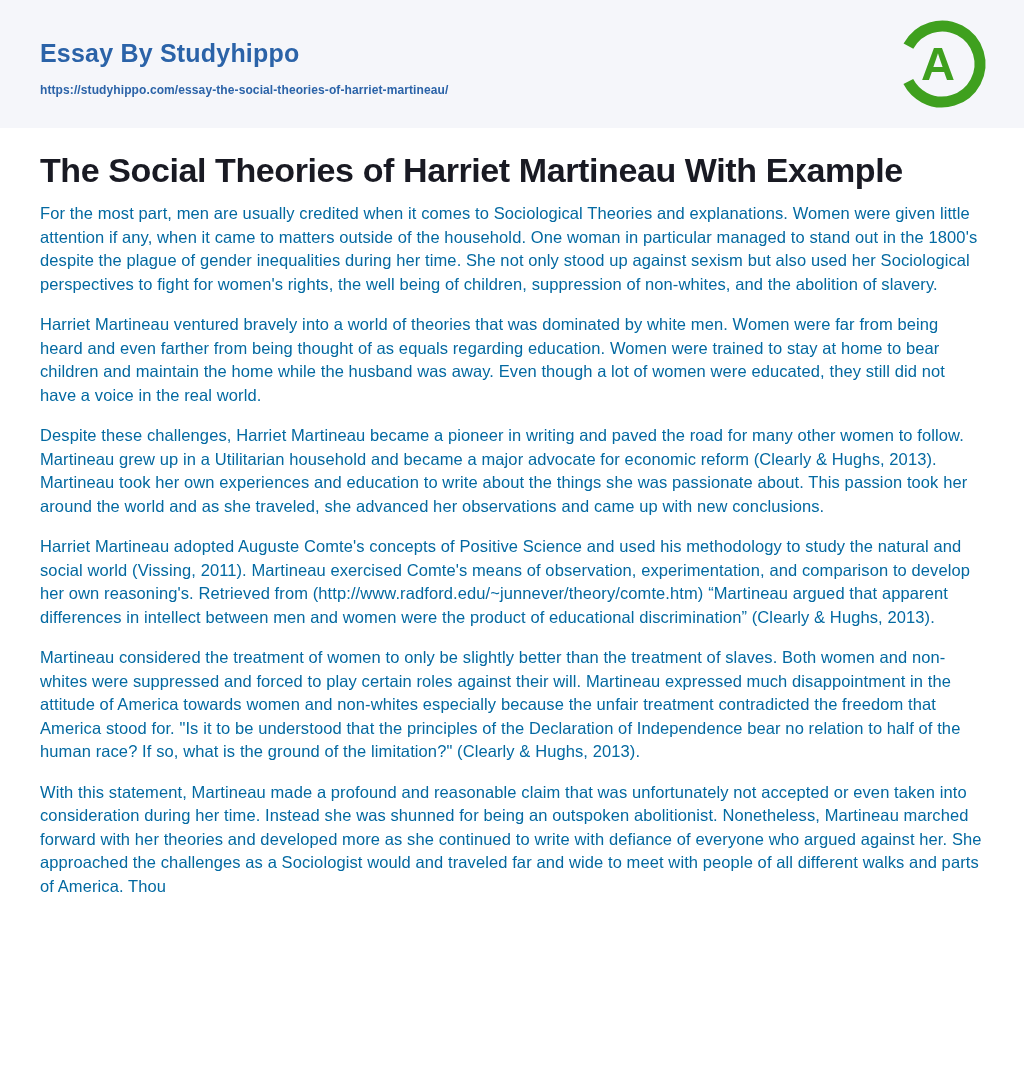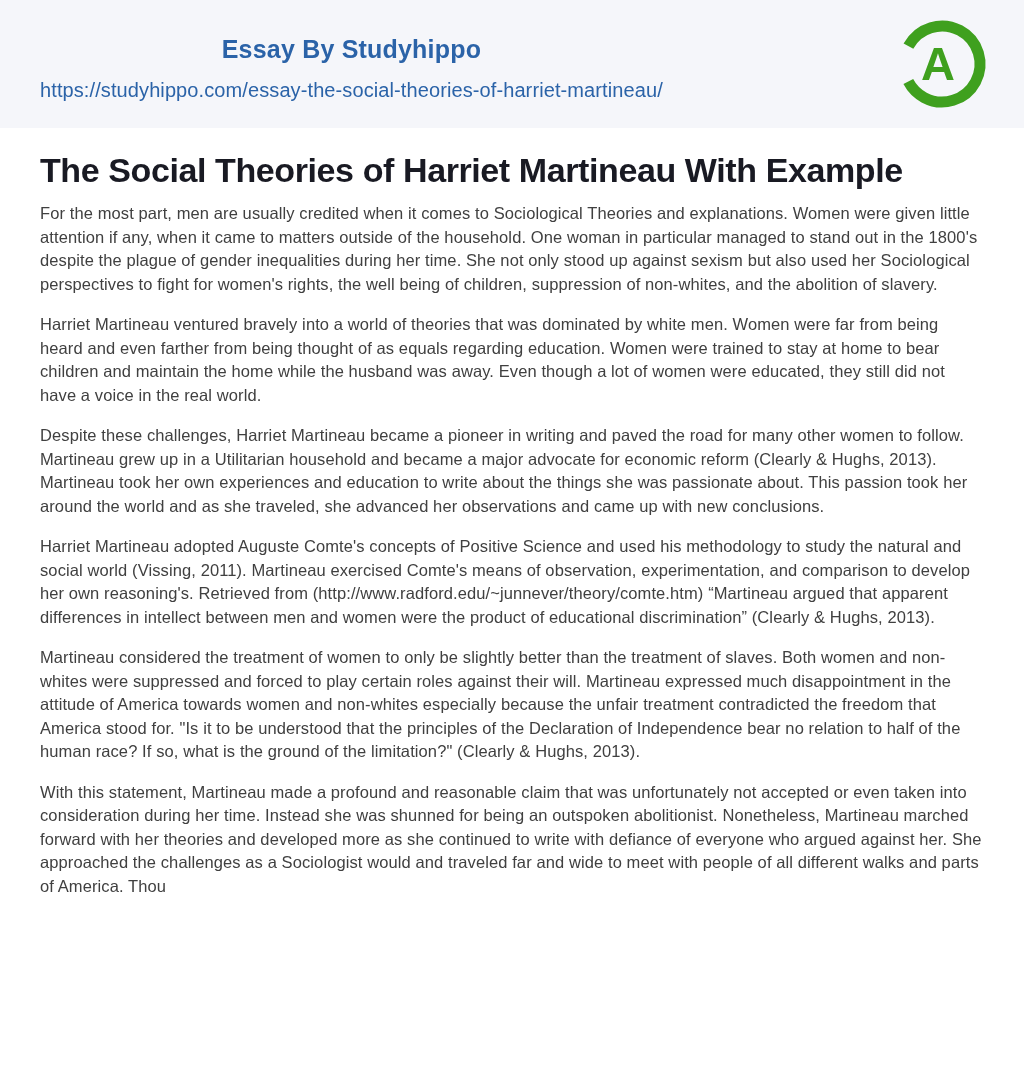--- a/index.html
+++ b/index.html
@@ -18,33 +18,33 @@
   
   .page-header {
     background: #f5f6fa;
     height: 128px;
     padding: 0 34px 0 40px;
     display: flex;
     align-items: center;
     justify-content: space-between;
   }
 
-  .header-left { display: flex; flex-direction: column; gap: 15px; margin-top: 8px; text-align: center; }
+  .header-left { display: flex; flex-direction: column; gap: 15px; margin-top: 8px; }
 
   .site-title {
     color: #2b63a8;
     font-size: 25px;
     font-weight: 700;
     letter-spacing: 0.2px;
   }
 
   .page-url {
     color: #2b63a8;
-    font-size: 20px;
-    font-weight: 400;
+    font-size: 12px;
+    font-weight: 700;
     text-decoration: none;
     letter-spacing: 0.1px;
   }
 
   .logo { width: 96px; height: 96px; flex: 0 0 auto; }
 
   
   .article {
     padding: 0 40px;
   }
@@ -54,21 +54,21 @@
     color: #191a23;
     font-size: 34px;
     font-weight: 800;
     line-height: 1.18;
     letter-spacing: -0.4px;
   }
 
   .essay-body { margin-top: 12px; }
 
   .essay-body p {
-    color: #404040;
+    color: #0369a1;
     font-size: 16.5px;
     line-height: 23.5px;
     letter-spacing: 0.1px;
     margin: 0 0 17px 0;
   }
 </style>
 </head>
 <body>
 
 <header class="page-header">

